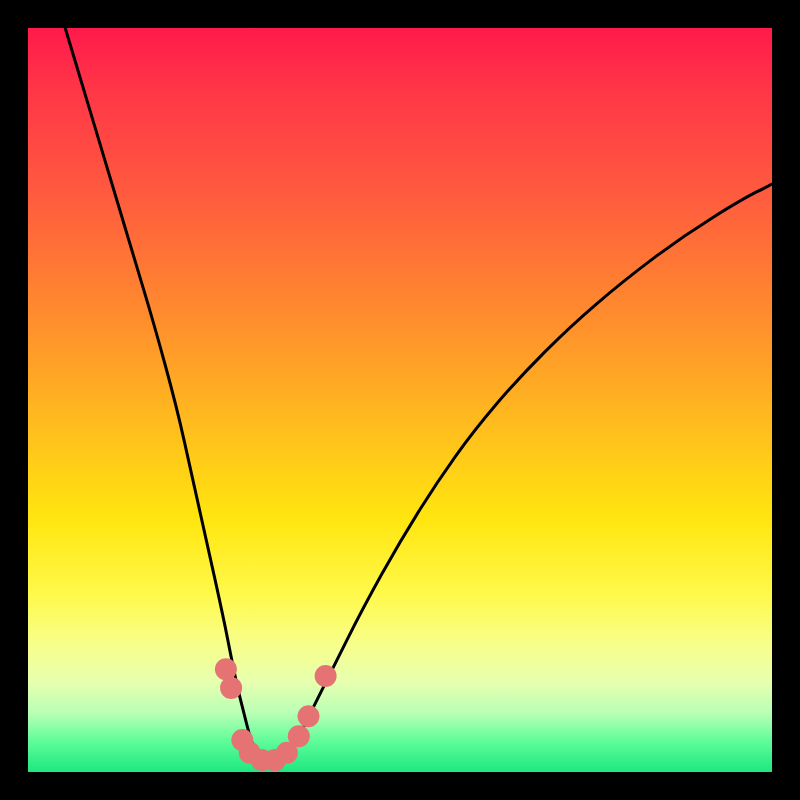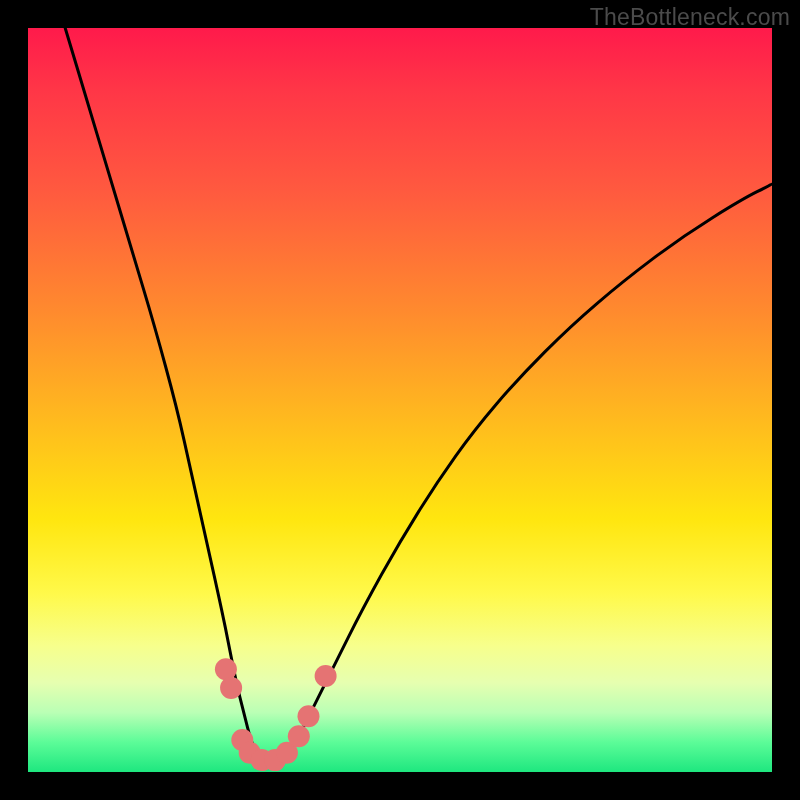--- a/index.html
+++ b/index.html
@@ -73,14 +73,13 @@
           <circle cx="221.7" cy="724.7" r="11" fill="#e57373"></circle>
           <circle cx="233.6" cy="732.1" r="11" fill="#e57373"></circle>
           <circle cx="247.0" cy="732.1" r="11" fill="#e57373"></circle>
           <circle cx="258.9" cy="724.7" r="11" fill="#e57373"></circle>
           <circle cx="270.8" cy="708.3" r="11" fill="#e57373"></circle>
           <circle cx="280.5" cy="688.2" r="11" fill="#e57373"></circle>
           <circle cx="297.6" cy="648.0" r="11" fill="#e57373"></circle>
         </g>
     </svg>
   </div>
-  <div class="watermark">TheBottleneck.com</div>
 </div>
 
 </body></html>

